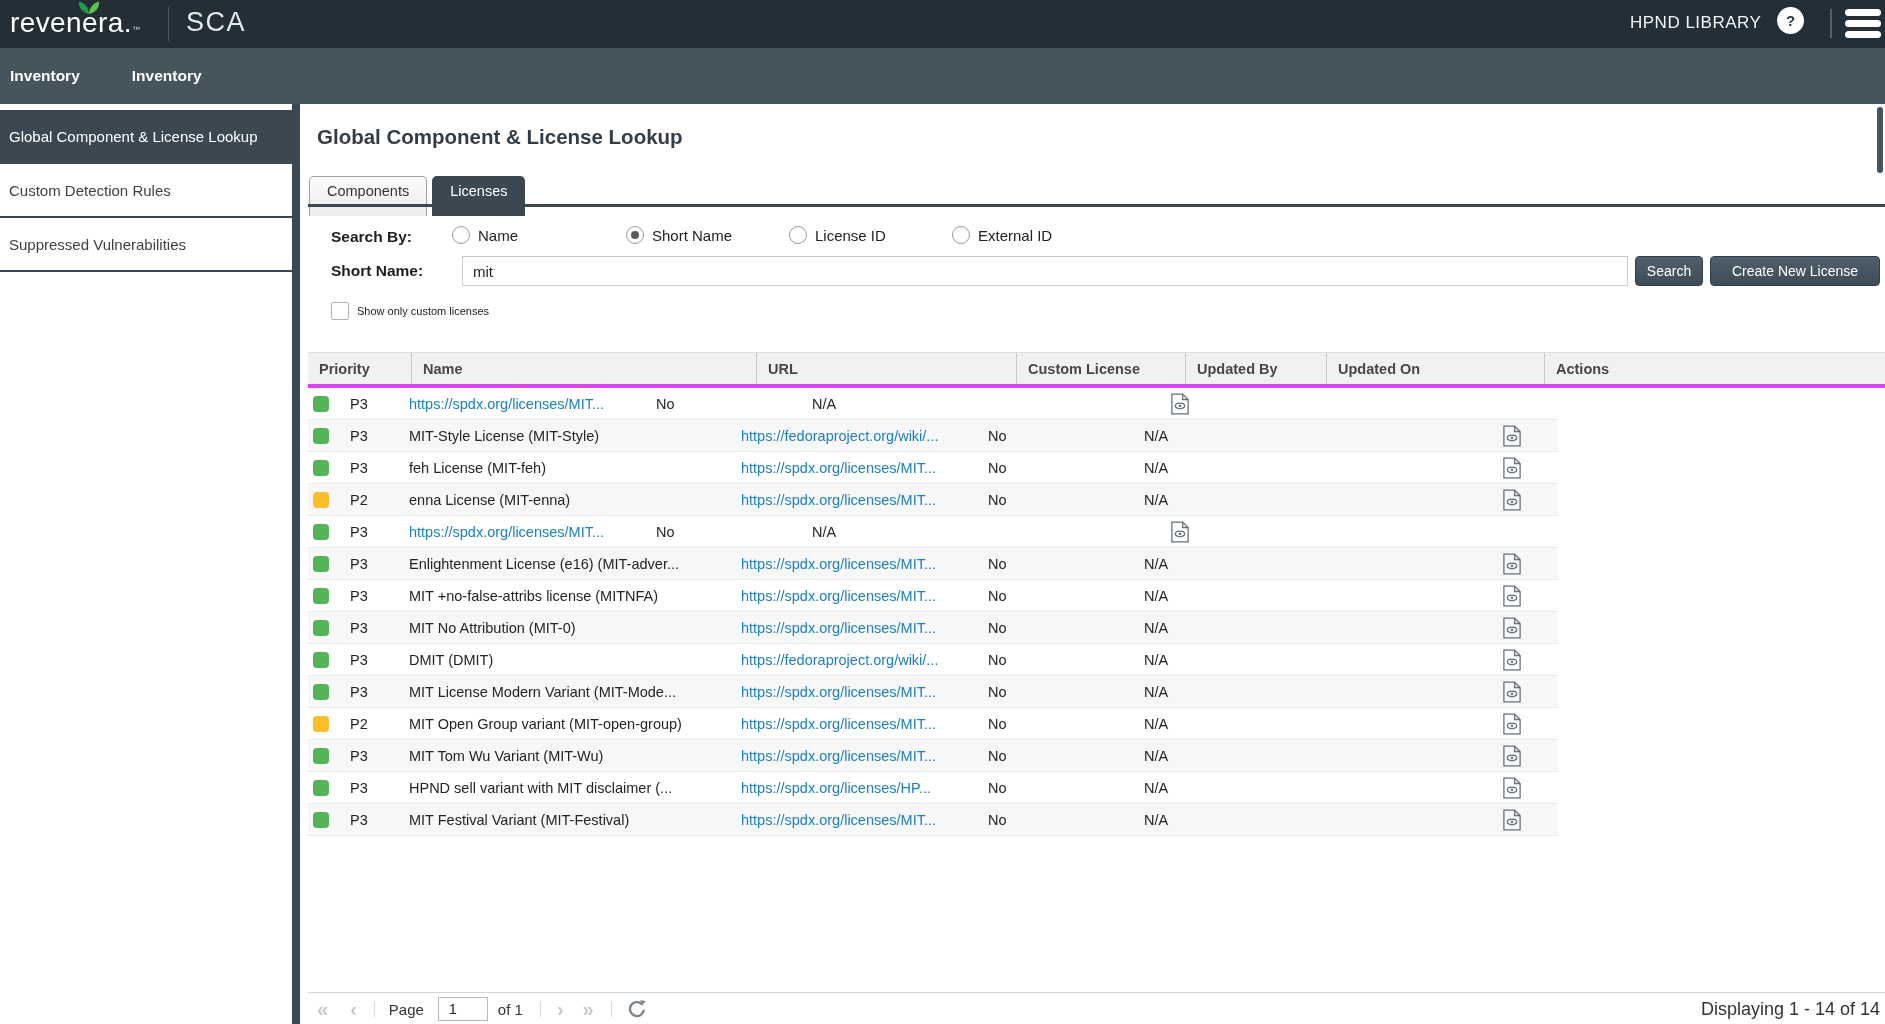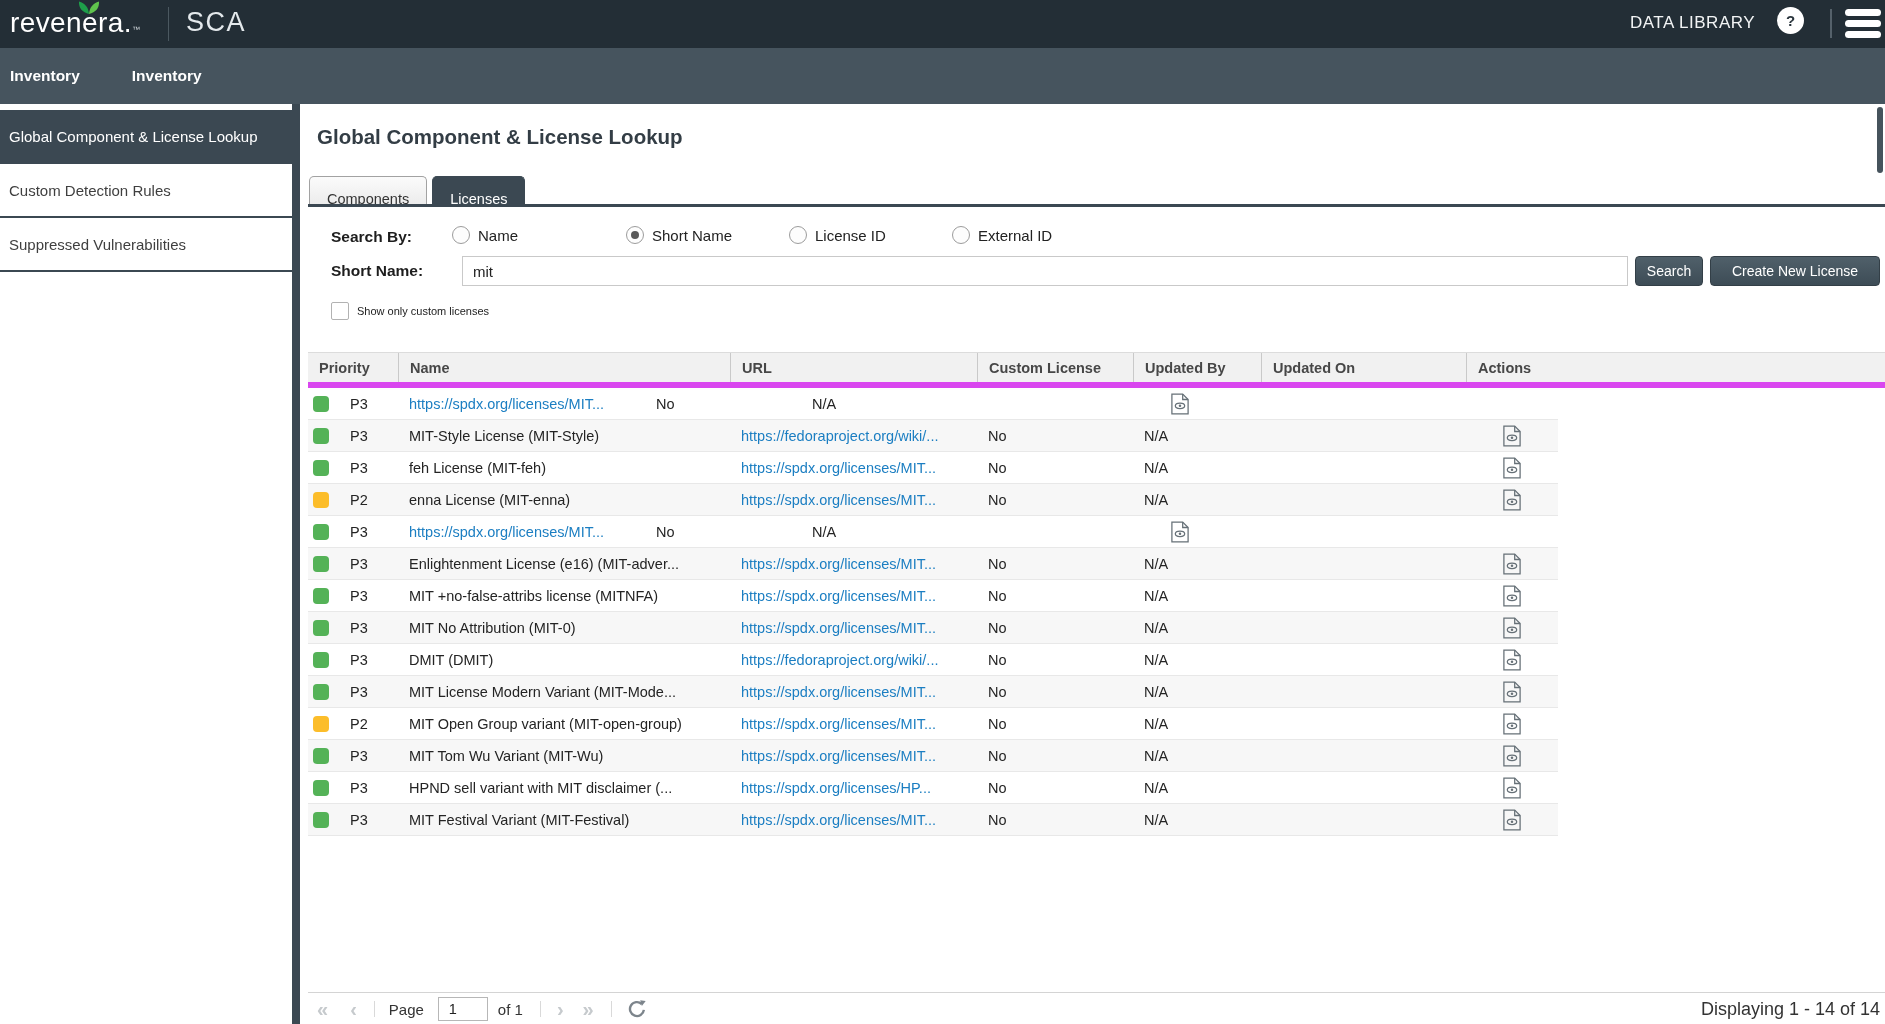--- a/index.html
+++ b/index.html
@@ -30,21 +30,21 @@
            border-right:8px solid #3b4852;padding-top:6px;box-sizing:content-box;}
   .side-item{height:52px;display:flex;align-items:center;padding-left:9px;font-size:15px;color:#3f3f3f;
              border-bottom:2px solid #3b4852;cursor:pointer;background:#fff;}
   .side-item.selected{background:#3b4852;color:#fff;}
 
   
   .main{position:absolute;left:308px;top:104px;width:1577px;height:920px;}
   .page-title{position:absolute;left:9px;top:21px;margin:0;font-size:20.5px;font-weight:bold;color:#333d45;}
 
   .tabs{position:absolute;left:1px;top:72px;display:flex;gap:5px;}
-  .tab{height:28px;line-height:28px;padding:8px 17px;font-size:14.5px;color:#333;cursor:pointer;
+  .tab{height:40px;line-height:28px;padding:0 17px;font-size:14.5px;color:#333;cursor:pointer;
        background:linear-gradient(#fbfbfb,#ececec);border:1px solid #a2a2a2;border-bottom:none;
        border-radius:5px 5px 0 0;box-sizing:border-box;}
   .tab.active{background:#3b4852;color:#fff;border-color:#3b4852;}
   .panel-line{position:absolute;left:0;top:100px;width:1577px;height:3px;background:#3b4852;}
 
   
   .row-searchby{position:absolute;left:0;top:122px;width:1577px;height:22px;}
   .lbl{position:absolute;left:23px;font-size:15.5px;font-weight:bold;color:#1d1d1d;line-height:22px;}
   .radio-opt{position:absolute;top:0;display:flex;align-items:center;gap:8px;cursor:pointer;}
   .radio-opt:nth-of-type(1){left:144px;}
@@ -62,21 +62,21 @@
        font-family:"Liberation Sans",sans-serif;background:linear-gradient(#50606a,#3d4c56);cursor:pointer;}
   .btn-search{left:1327px;width:68px;}
   .btn-create{left:1402px;width:170px;}
 
   .row-check{position:absolute;left:23px;top:197px;height:20px;display:flex;align-items:center;gap:8px;}
   .checkbox{width:16px;height:16px;border:1px solid #b2b2b2;border-radius:2px;background:#fff;cursor:pointer;}
   .check-label{font-size:11px;color:#222;}
 
   
   .thead{position:absolute;left:0;top:248px;width:1577px;height:36px;background:#f1f1f1;
-         border-top:1px solid #dcdcdc;border-bottom:6px solid #d946ef;display:flex;box-sizing:border-box;}
+         border-top:1px solid #dcdcdc;border-bottom:4px solid #d946ef;display:flex;box-sizing:border-box;gap:13px;}
   .hcell{height:100%;display:flex;align-items:center;padding-left:11px;box-sizing:border-box;
          font-size:14.5px;font-weight:bold;color:#474747;cursor:pointer;}
   .hcell:nth-of-type(n+2){border-left:1px solid #c9c9c9;}
   .hcell:nth-of-type(1){width:90px;}
   .hcell:nth-of-type(2){width:332px;}
   .hcell:nth-of-type(3){width:247px;}
   .hcell:nth-of-type(4){width:156px;}
   .hcell:nth-of-type(5){width:128px;}
   .hcell:nth-of-type(6){width:205px;}
   .hcell:nth-of-type(7){width:92px;}
@@ -121,21 +121,21 @@
 <div class="root">
 
   <div class="topbar">
     <svg class="leaf" width="24" height="13" viewBox="0 0 24 13">
       <path d="M12 13 C5.5 11.5 1.5 7 2 .5 C8 2 11.5 6.5 12 13 Z" fill="#1e9e4a"></path>
       <path d="M12 13 C18.5 11.5 22.5 7 22 .5 C16 2 12.5 6.5 12 13 Z" fill="#5fc34d"></path>
     </svg>
     <div class="brand"><span>revenera.</span><span class="brand-tm">™</span></div>
     <div class="tb-div1"></div>
     <div class="product">SCA</div>
-    <div class="datalib">DATA LIBRARY</div>
+    <div class="datalib">HPND LIBRARY</div>
     <div class="helpbtn">
         <span>?</span>
       </div>
     <div class="tb-div2"></div>
     <div class="burger">
         <i></i>
         <i></i>
         <i></i>
       </div>
   </div>

